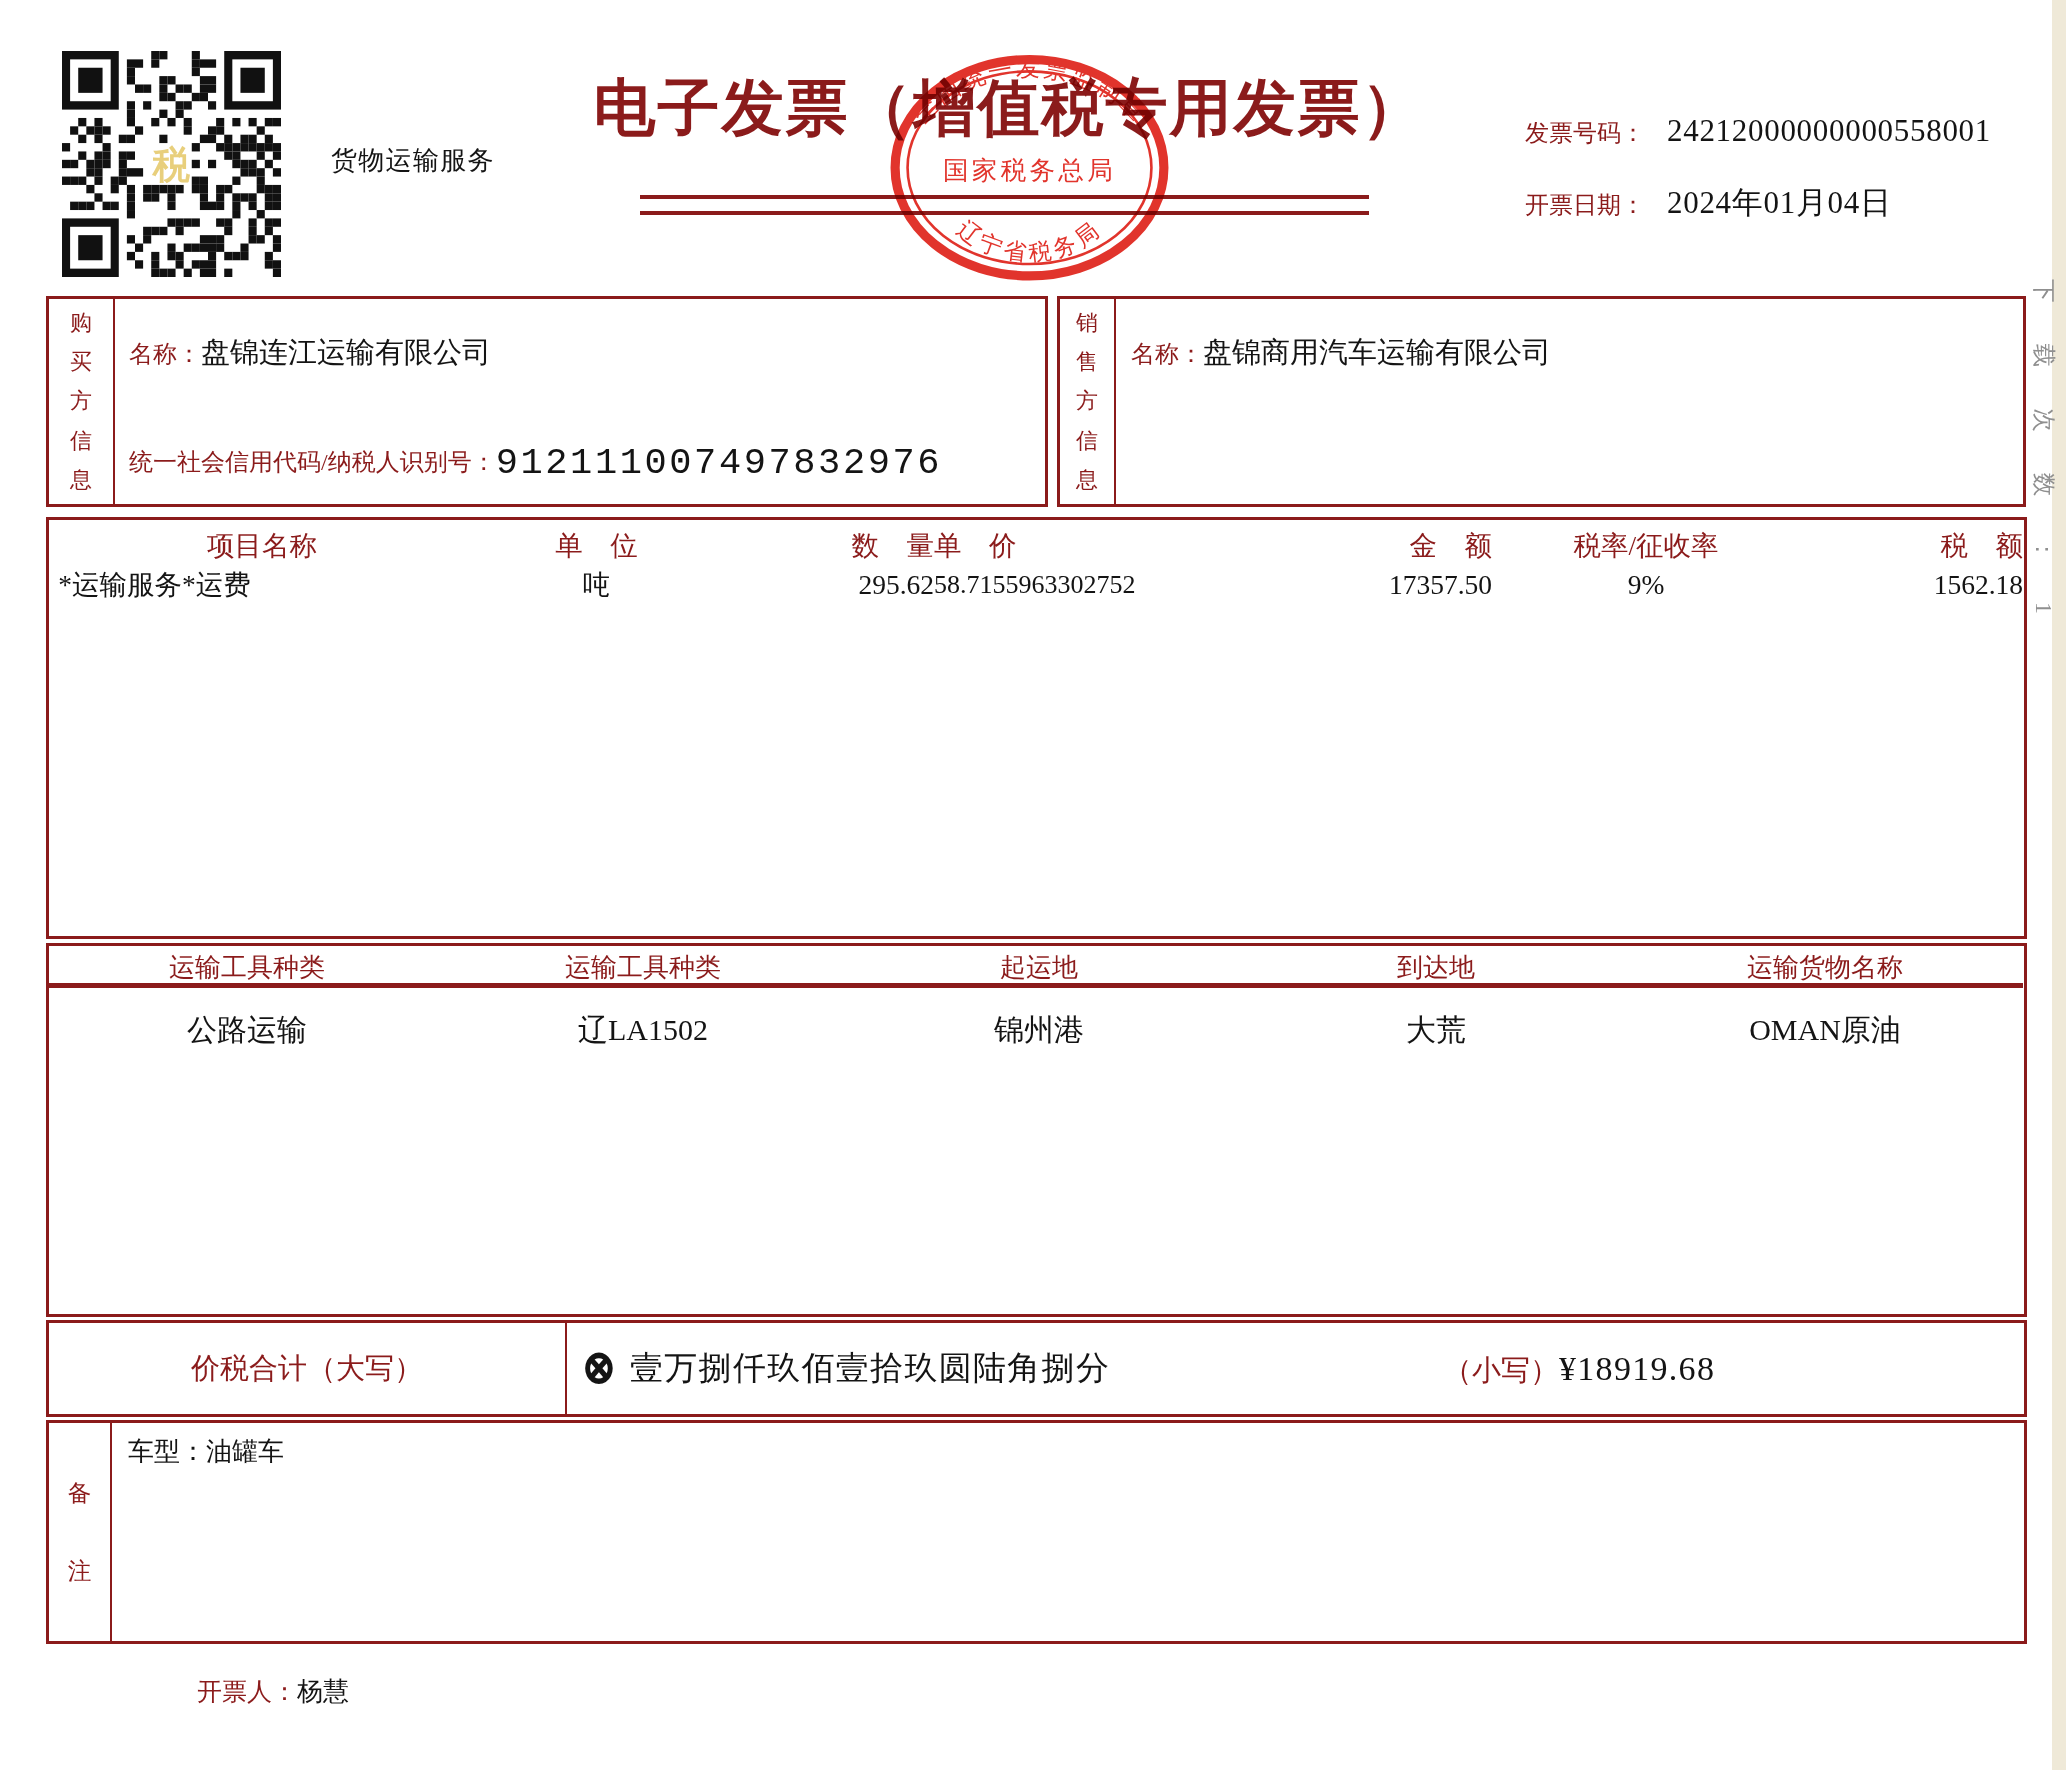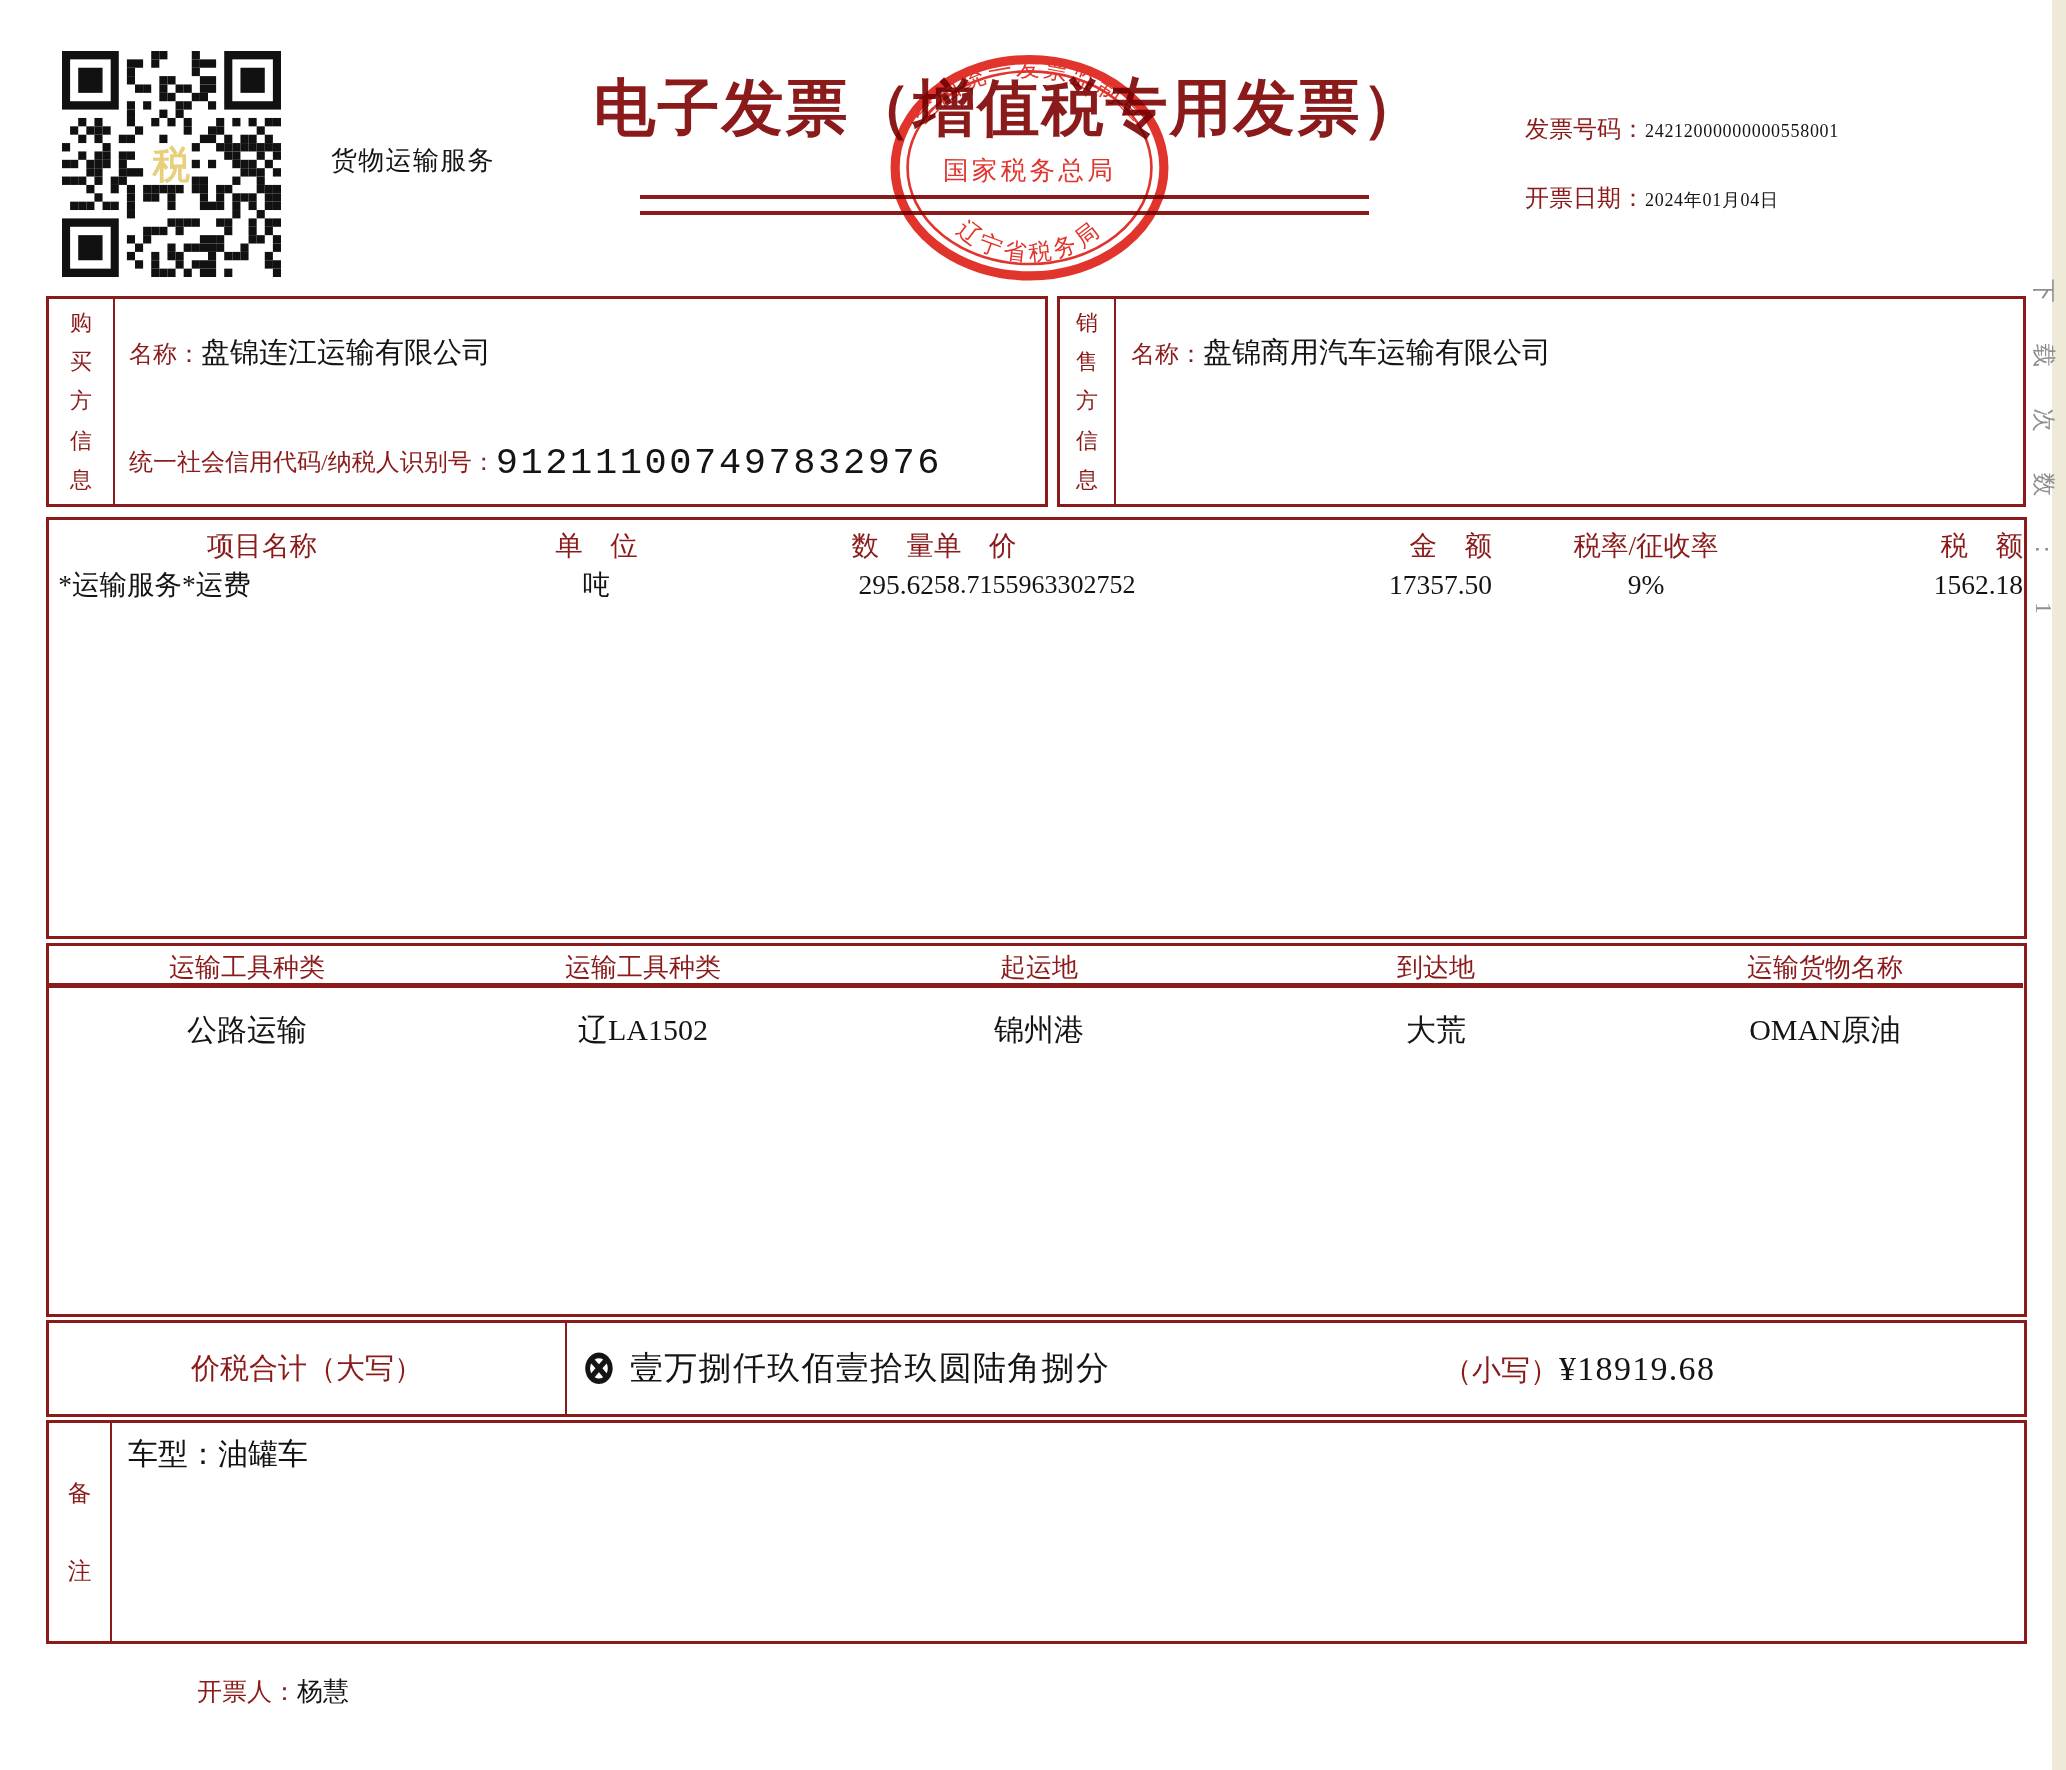--- a/index.html
+++ b/index.html
@@ -19,21 +19,21 @@
   .pre{white-space:pre;}
 
   
   .qr{left:62px;top:51px;width:219px;height:226px;}
   .service-type{left:331px;top:143px;font-size:26px;color:var(--ink);letter-spacing:1.3px;}
   .title{left:498px;top:77px;width:1023px;text-align:center;font-size:62px;font-weight:600;color:var(--maroon);letter-spacing:2px;line-height:1;}
   .rule{left:640px;width:729px;height:3.9px;background:var(--maroon);}
   .rule1{top:195px;} .rule2{top:211px;}
   .inv-line{font-size:24px;}
   .inv-line .lbl{color:var(--maroon);}
-  .inv-line .val{color:var(--ink);font-size:18px;letter-spacing:0.7px;}
+  .inv-line .val{color:var(--ink);font-size:31px;letter-spacing:0.7px;margin-left:22px;}
   .inv-no{left:1525px;top:113px;}
   .inv-date{left:1525px;top:182px;}
   .stamp{left:882px;top:51px;width:295px;height:236px;mix-blend-mode:multiply;opacity:.95;}
 
   
   .edge-strip{right:0;top:0;width:14.4px;height:1771px;background:var(--cream);}
   .download{left:2060px;top:279px;transform:rotate(90deg);transform-origin:0 0;font-size:23.6px;color:var(--gray);letter-spacing:41px;white-space:pre;}
 
   
   .box{border:3.3px solid var(--maroon);background:#fff;}
@@ -82,21 +82,21 @@
     display:flex;align-items:center;justify-content:center;font-size:29px;color:var(--maroon);}
   .cap-mark{position:absolute;left:529px;top:5.2px;font-size:50px;font-weight:bold;color:var(--ink);transform:scaleX(.88);line-height:79px;}
   .cap-words{position:absolute;left:581px;top:0;height:91px;line-height:91px;font-size:33px;color:var(--ink);letter-spacing:1.3px;}
   .small-group{position:absolute;left:1394px;top:0;height:91px;line-height:91px;}
   .small-label{font-size:29px;color:var(--maroon);}
   .small-val{font-size:34px;color:var(--ink);letter-spacing:1.3px;}
 
   
   .remark-box{left:46px;top:1420px;width:1981px;height:224px;}
   .remark-box .side-label{width:63px;font-size:23.6px;letter-spacing:0;justify-content:center;gap:46px;}
-  .remark-content{position:absolute;left:79px;top:10.5px;font-size:30px;color:var(--ink);}
+  .remark-content{position:absolute;left:79px;top:10.5px;font-size:26px;color:var(--ink);}
 
   
   .footer-line{left:197px;top:1674px;font-size:25px;}
   .footer-line .lbl{color:var(--maroon);}
   .footer-line .val{color:var(--ink);font-size:26px;}
 </style>
 </head>
 <body>
 
 <div class="page">

